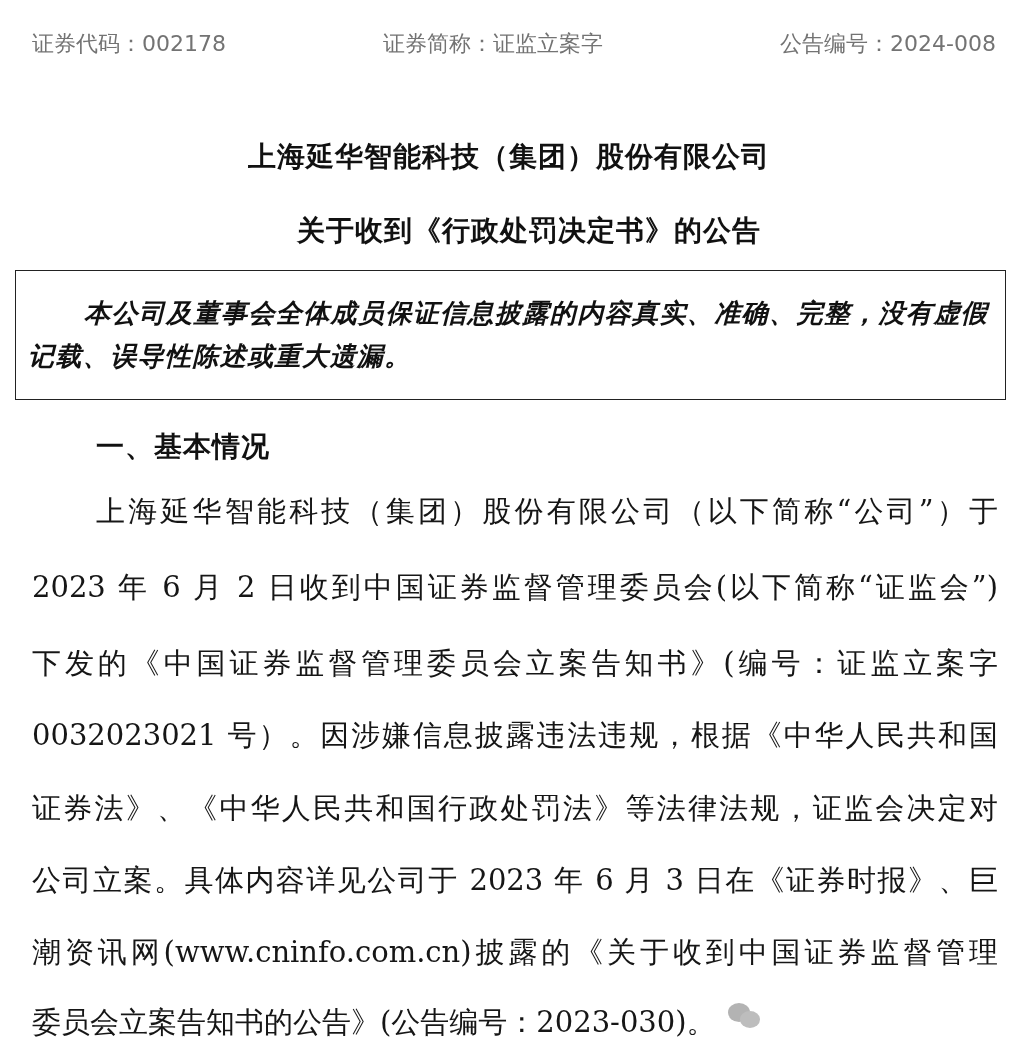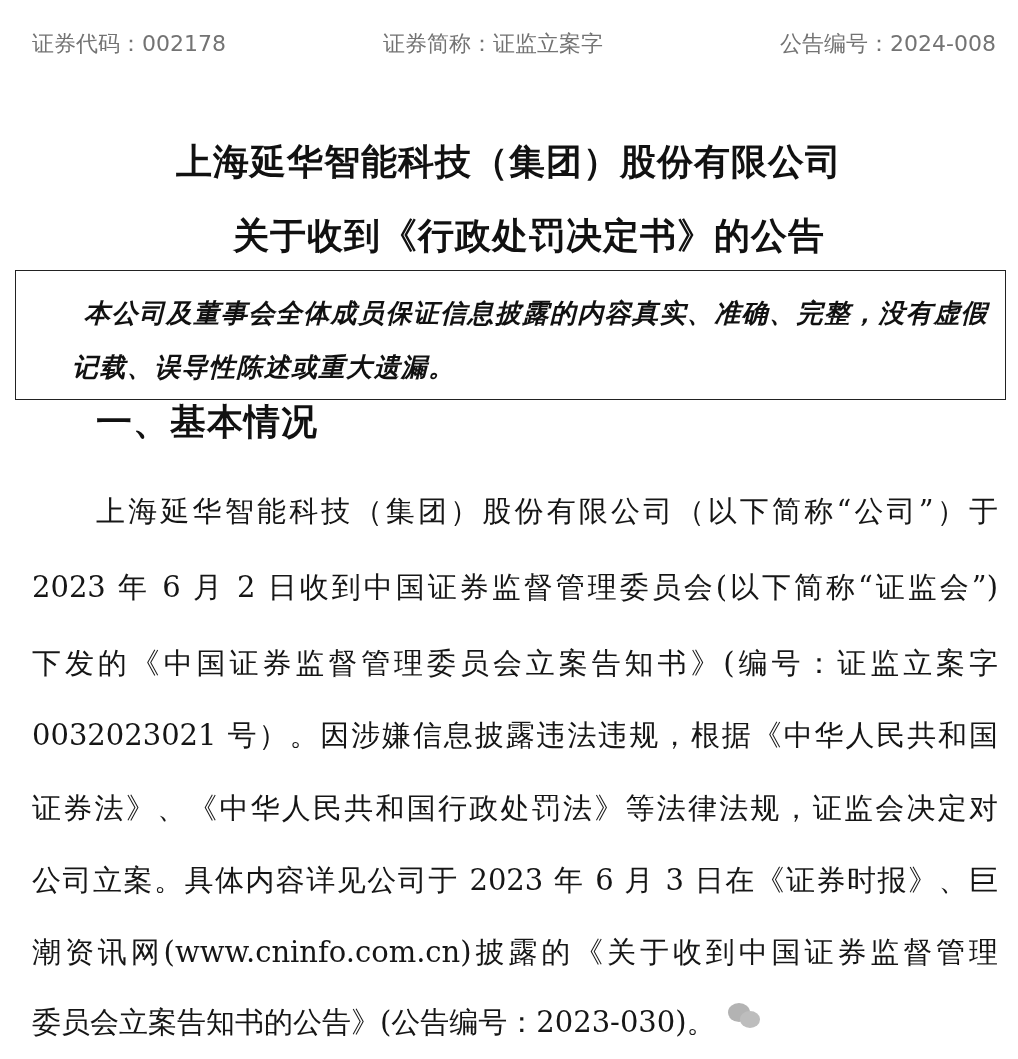--- a/index.html
+++ b/index.html
@@ -29,21 +29,21 @@
     .header-row span { position: absolute; white-space: nowrap; }
     .hdr-code { left: 32px; }
     .hdr-name { left: 383px; }
     .hdr-num { right: 22px; }
 
     .title {
       position: absolute;
       left: 0;
       width: 1018px;
       text-align: center;
-      font-size: 36px;
+      font-size: 28px;
       font-weight: bold;
       letter-spacing: 1px;
       white-space: nowrap;
       font-family: "DejaVu Sans", "Liberation Sans", sans-serif;
       color: #111;
     }
     .title-1 { top: 138px; }
     .title-2 { top: 212px; padding-left: 20px; }
 
     .notice-box {
@@ -58,27 +58,27 @@
     }
     .notice-line {
       position: absolute;
       font-size: 26px;
       font-weight: bold;
       white-space: nowrap;
       font-family: "DejaVu Sans", "Liberation Sans", sans-serif;
       letter-spacing: 1.4px;
     }
     .notice-line-1 { left: 68px; top: 25px; }
-    .notice-line-2 { left: 12px; top: 79px; margin-left: 44px; }
+    .notice-line-2 { left: 12px; top: 68px; }
 
     .section-heading {
       position: absolute;
       left: 96px;
-      top: 398px;
-      font-size: 36px;
+      top: 428px;
+      font-size: 28px;
       font-weight: bold;
       white-space: nowrap;
       font-family: "DejaVu Sans", "Liberation Sans", sans-serif;
       letter-spacing: 1px;
     }
 
     .body-line {
       position: absolute;
       left: 32px;
       width: 966px;

